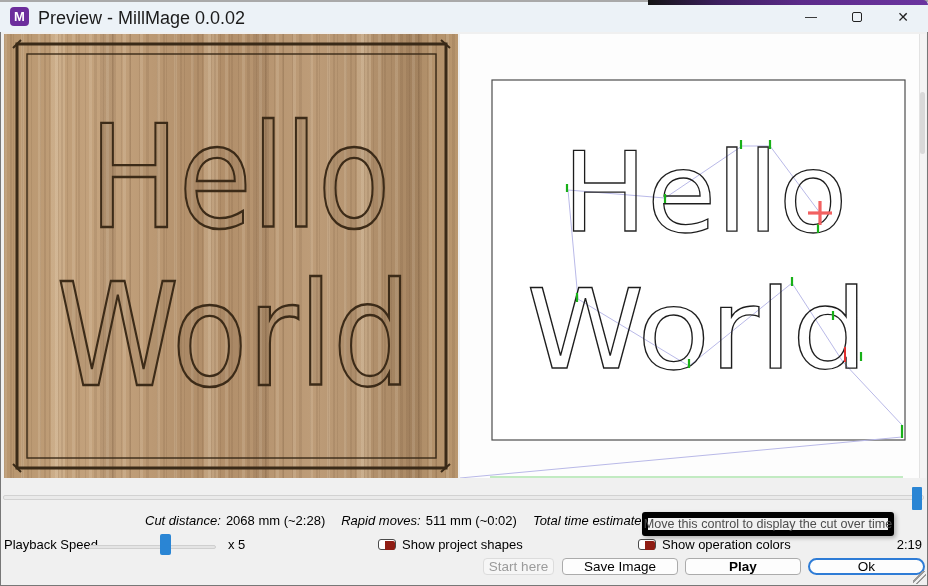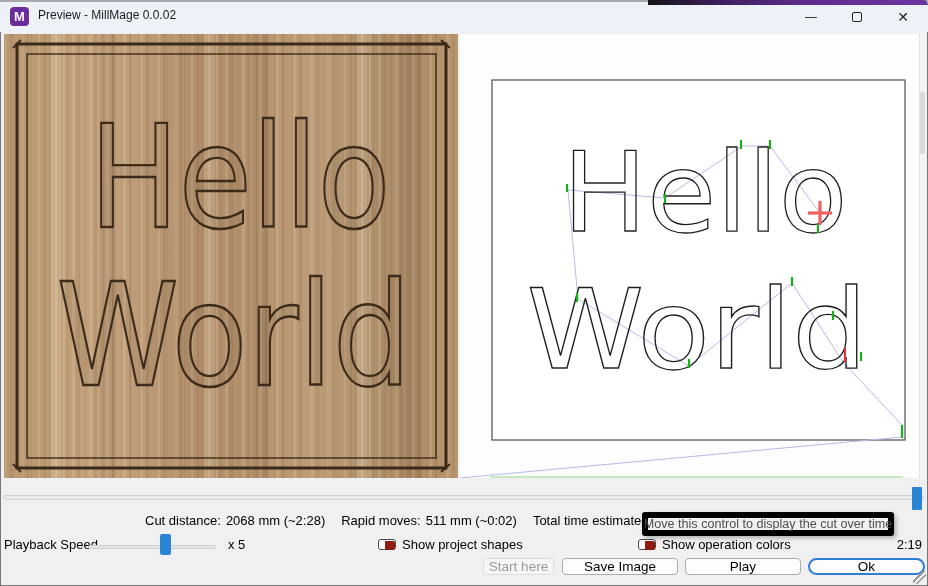--- a/index.html
+++ b/index.html
@@ -21,21 +21,21 @@
   
   .titlebar {
     position: absolute; top:2px; left:0; right:0; height:30px;
     background: #ecf2f7; display:flex; align-items:center; z-index:5;
   }
   .app-logo {
     position:absolute; left:10px; top:5px; width:19px; height:19px;
     background:#6c2d9c; border-radius:4px; color:#fff;
     font-size:13px; font-weight:bold; text-align:center; line-height:19px;
   }
-  .title-text { position:absolute; left:38px; top:6px; font-size:12px; color:#1b1b1b; }
+  .title-text { position:absolute; left:38px; top:6px; font-size:18px; color:#1b1b1b; }
   .win-controls { position:absolute; right:2px; top:0; height:30px; display:flex; }
   .win-btn { width:46px; height:30px; display:flex; align-items:center; justify-content:center;
              color:#222; font-size:14px; cursor:default; }
   .max-box { width:10px; height:10px; border:1.2px solid #222; border-radius:2px; }
 
   
   .left-panel {
     position:absolute; left:4px; top:34px; width:454px; height:444px; overflow:hidden;
     background-color:#b5926e;
     background-image:
@@ -59,21 +59,21 @@
     position:absolute; left:3px; right:4px; top:495px; height:5px;
     background:#eaeaea; border:1px solid #d2d2d2; border-radius:2px;
   }
   .scrubber-handle {
     position:absolute; left:912px; top:487px; width:10px; height:23px;
     background:#2a85d4; border-radius:1px;
   }
 
   
   .status-row { position:absolute; left:145px; top:513px; font-size:13px; color:#000; white-space:nowrap; }
-  .status-row .lbl { margin-right:5px; }
+  .status-row .lbl { margin-right:5px;font-style:italic; }
   .status-row .val { margin-right:16px; }
 
   
   .tooltip {
     position:absolute; left:642px; top:512px; width:252px; height:24px; z-index:9;
     background:#f1f1f1; border:6px solid #000000; border-radius:3px;
     box-shadow: 2px 2px 4px rgba(0,0,0,0.28);
     display:flex; align-items:center; justify-content:center;
     font-size:12.6px; color:#4d4d4d; white-space:nowrap;
   }
@@ -98,21 +98,21 @@
 
   
   .btn {
     position:absolute; top:558px; height:17px;
     background:#fdfdfd; border:1px solid #ababab; border-radius:4px;
     font-family:"Liberation Sans",sans-serif; font-size:13.5px; color:#000;
     display:flex; align-items:center; justify-content:center; cursor:default;
   }
   .btn-start { left:483px; width:71px; background:#f6f6f6; border-color:#dcdcdc; color:#9b9b9b; }
   .btn-save  { left:562px; width:116px; }
-  .btn-play  { left:685px; width:116px; }
+  .btn-play  { left:685px; width:116px;font-weight:bold; }
   .btn-ok    { left:808px; width:117px; border:2px solid #2e7cd6; border-radius:11px; }
 
   .resize-grip {
     position:absolute; right:2px; bottom:2px; width:13px; height:13px;
     background:
       linear-gradient(135deg, transparent 0 7px, #9a9a9a 7px 8.5px, transparent 8.5px 11px, #9a9a9a 11px 12.5px, transparent 12.5px);
   }
 </style>
 </head>
 <body>

